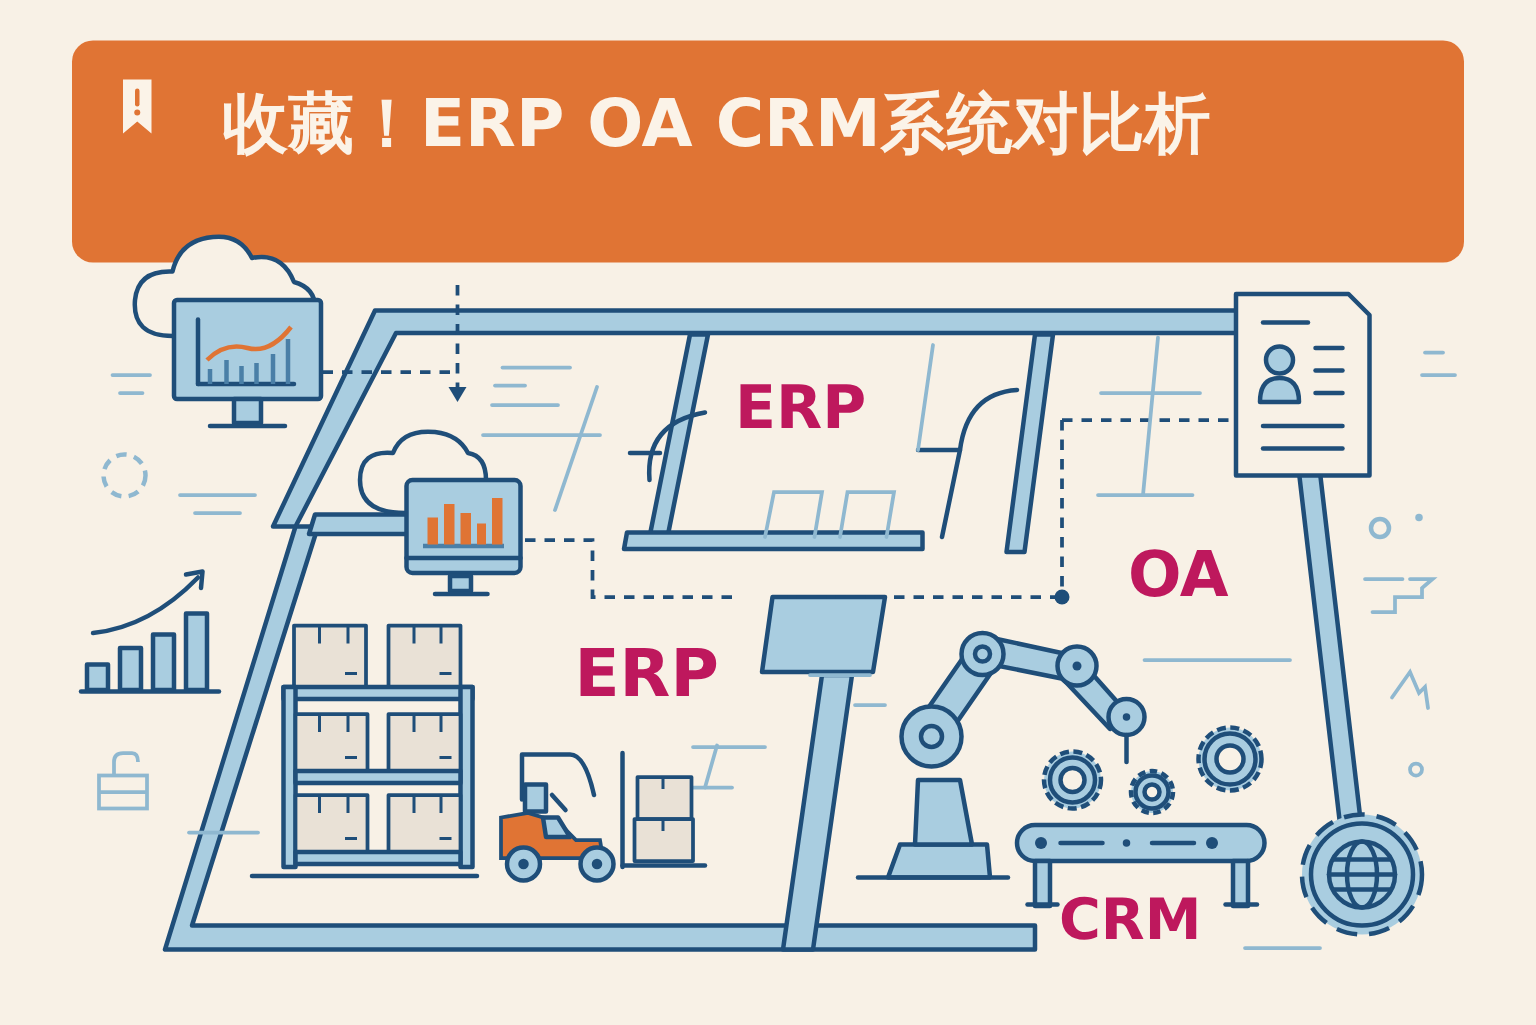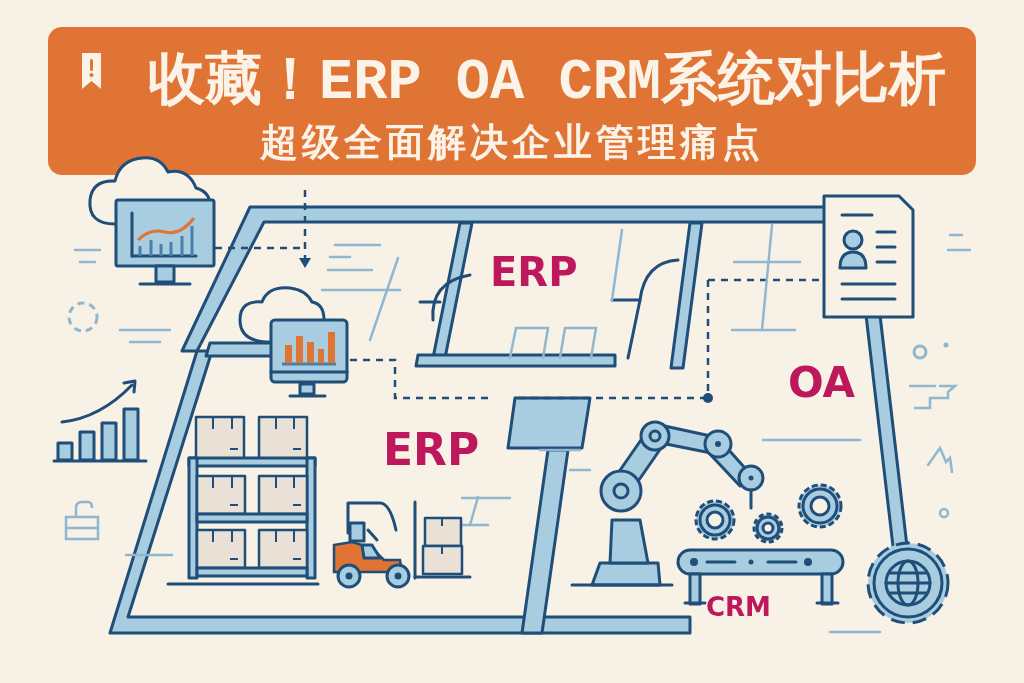--- a/index.html
+++ b/index.html
@@ -11,49 +11,48 @@
   }
   .banner {
     position: absolute; left: 48px; top: 27px; width: 928px; height: 148px;
     background: #e07434; border-radius: 14px;
   }
   .bookmark {
     position: absolute; left: 33px; top: 25px; width: 21px; height: 38px;
   }
   .title-line1 {
     position: absolute; left: 100px; top: 28px; width: 820px;
-    color: #fbf3e8; font-weight: bold; font-size: 57px; line-height: 56px;
-    white-space: nowrap; letter-spacing: 0px; font-family: Liberation Mono, monospace;
+    color: #fbf3e8; font-weight: bold; font-size: 44px; line-height: 56px;
+    white-space: nowrap; letter-spacing: 0px;
   }
   .title-line2 {
     position: absolute; left: 0; top: 90px; width: 928px; text-align: center;
     color: #fbf3e8; font-weight: bold; font-size: 38px; line-height: 50px;
     letter-spacing: 4px; white-space: nowrap;
   }
   .scene { position: absolute; left: 0; top: 0; width: 1024px; height: 683px; }
   .label {
     position: absolute; color: #be185d; font-weight: bold;
     font-family: "DejaVu Sans", sans-serif; line-height: 1;
   }
   .lbl-erp1 { left: 490px; top: 252px; font-size: 40px; }
-  .lbl-oa   { left: 752px; top: 362px; font-size: 42px; margin-left: 36px; }
+  .lbl-oa   { left: 752px; top: 362px; font-size: 42px; }
   .lbl-erp2 { left: 383px; top: 428px; font-size: 44px; }
-  .lbl-crm  { left: 706px; top: 594px; font-size: 26px; }
+  .lbl-crm  { left: 706px; top: 594px; font-size: 38px; }
 </style>
 </head>
 <body>
 
 <div class="banner">
   <svg class="bookmark" viewBox="0 0 21 38">
     <path d="M1 1 H20 V37 L10.5 29 L1 37 Z" fill="#fbf3e8"></path>
     <rect x="9" y="7" width="3" height="12" rx="1.5" fill="#e07434"></rect>
     <circle cx="10.5" cy="23" r="2" fill="#e07434"></circle>
   </svg>
   <div class="title-line1">收藏！ERP OA CRM系统对比析</div>
-  <div class="title-line2">超级全面解决企业管理痛点</div>
 </div>
 
 <svg class="scene" viewBox="0 0 1024 683">
   <defs>
     <style>
       .o { stroke:#1f4e79; stroke-width:3; fill:none; stroke-linejoin:round; stroke-linecap:round; }
       .of { stroke:#1f4e79; stroke-width:3; fill:#a9cde0; stroke-linejoin:round; }
       .ob { stroke:#1f4e79; stroke-width:3; fill:#f8f1e6; stroke-linejoin:round; }
       .obx { stroke:#1f4e79; stroke-width:2.5; fill:#e9e1d6; stroke-linejoin:round; }
       .thin { stroke:#8fb8d0; stroke-width:2.5; fill:none; stroke-linecap:round; }

